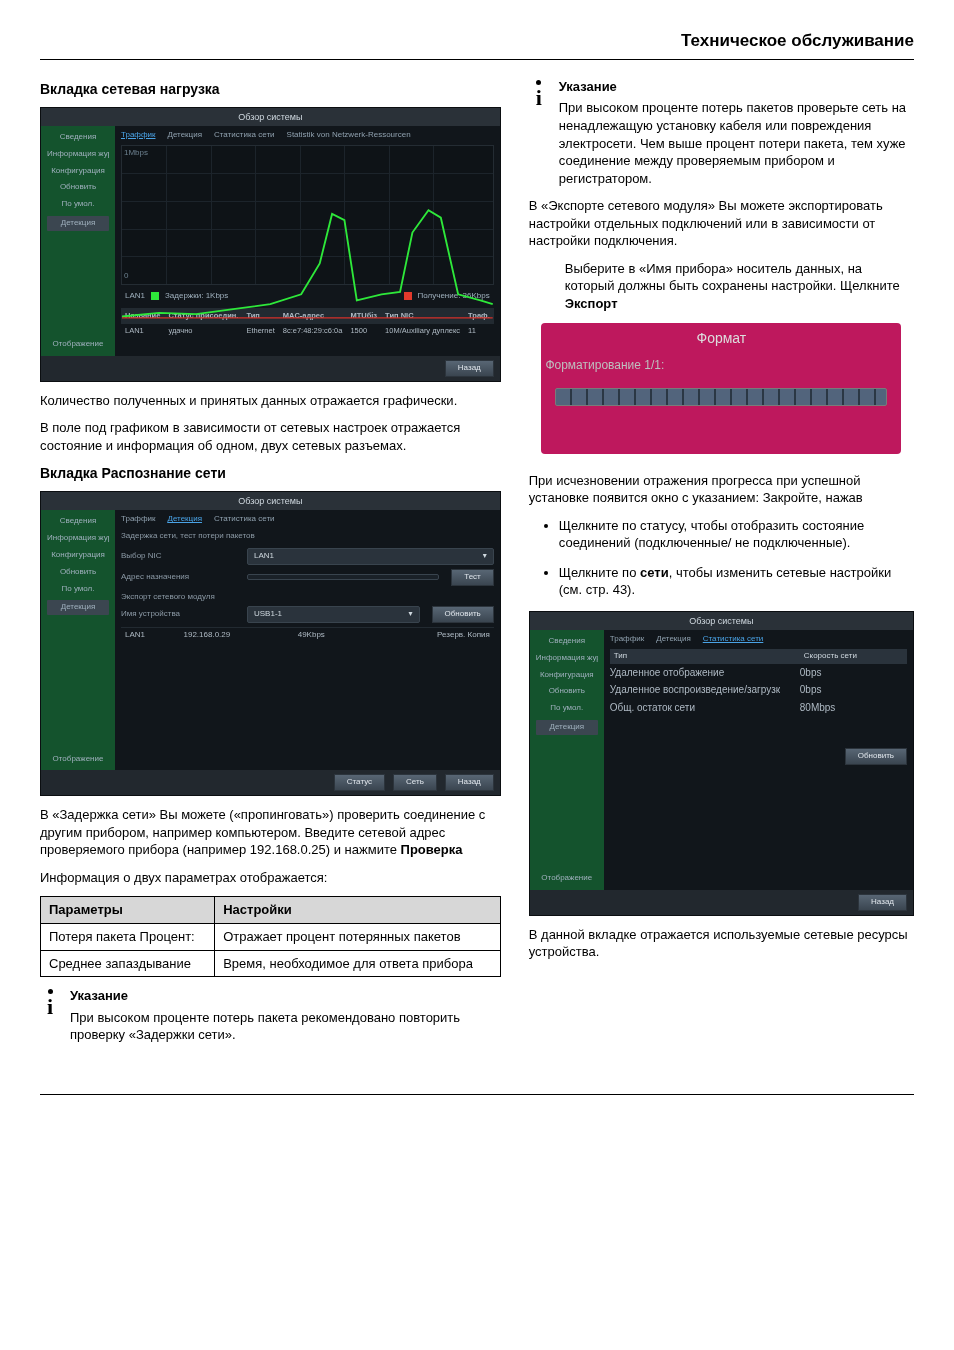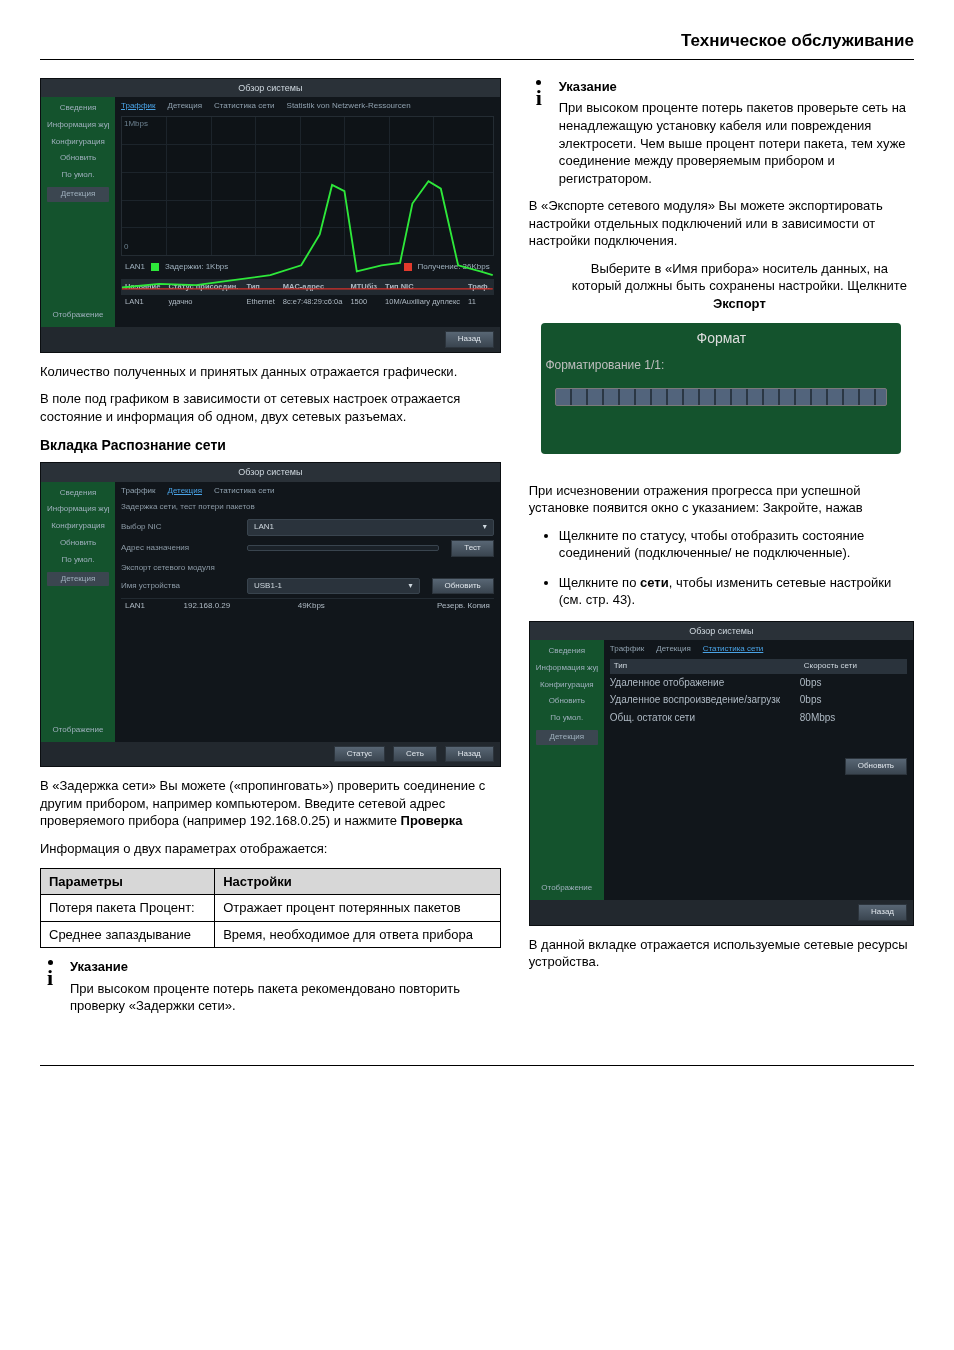--- a/index.html
+++ b/index.html
@@ -68,37 +68,38 @@
 
   
   table.param { border-collapse: collapse; width: 100%; margin-top:4px; margin-bottom:4px; }
   table.param th, table.param td { border:1px solid #000; padding:4px 8px; text-align:left; vertical-align:top; font-size:13px; }
   table.param thead th { background:#d7d7d7; font-weight:bold; }
 
   
   ul.bul { list-style: disc; padding-left: 30px; }
   ul.bul li { margin-bottom: 12px; }
 
-  .indent { margin-left: 36px; text-align: center; }
-
-  
-  .fmt-box { background:#14532d; border-radius:4px; width: 360px; margin: 6px auto 28px; color:#c7c7c7; font-size:12px; padding:6px 0 18px; }
+  .indent { margin-left: 36px; }
+
+  
+  .fmt-box { background:#be185d; border-radius:4px; width: 360px; margin: 6px auto 18px; color:#c7c7c7; font-size:12px; padding:6px 0 18px; }
   .fmt-title { text-align:center; font-size:14px; color:#ddd; margin-bottom:10px; }
   .fmt-label { padding:0 4px 8px; color:#bfbfbf; }
   .fmt-bar { margin:6px 14px 30px; height:18px; border:1px solid #7a7a7a; background:repeating-linear-gradient(90deg,#52647c 0 14px,#2b3744 14px 16px); border-radius:2px; }
 </style>
 </head>
 <body>
 
 <div class="page-header">Техническое обслуживание</div>
 <hr class="hr">
 
 <div class="cols">
 
   <div class="col">
+    <h3>Вкладка сетевая нагрузка</h3>
 
     <div class="shot">
       <div class="shot-title">Обзор системы</div>
       <div class="shot-body">
         <div class="shot-sidebar">
           <div class="item">Сведения</div>
           <div class="item">Информация журнала</div>
           <div class="item">Конфигурация</div>
           <div class="item">Обновить</div>
           <div class="item">По умол.</div>

